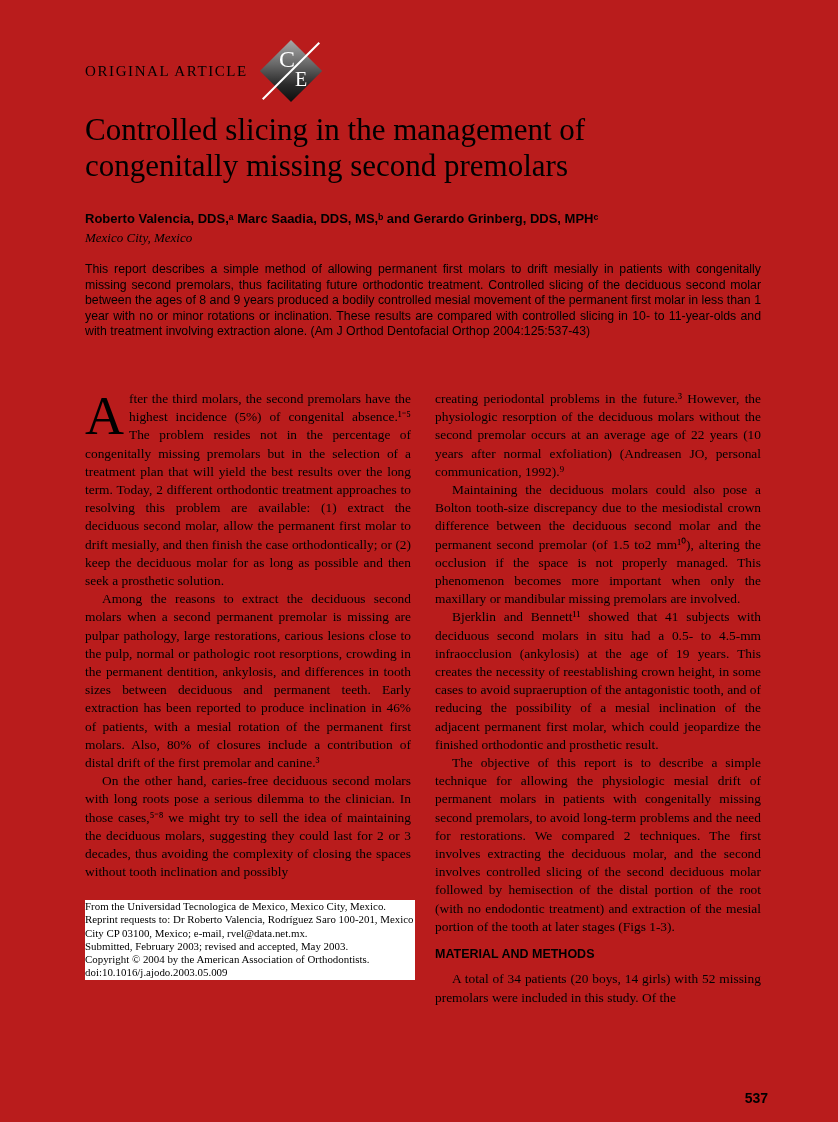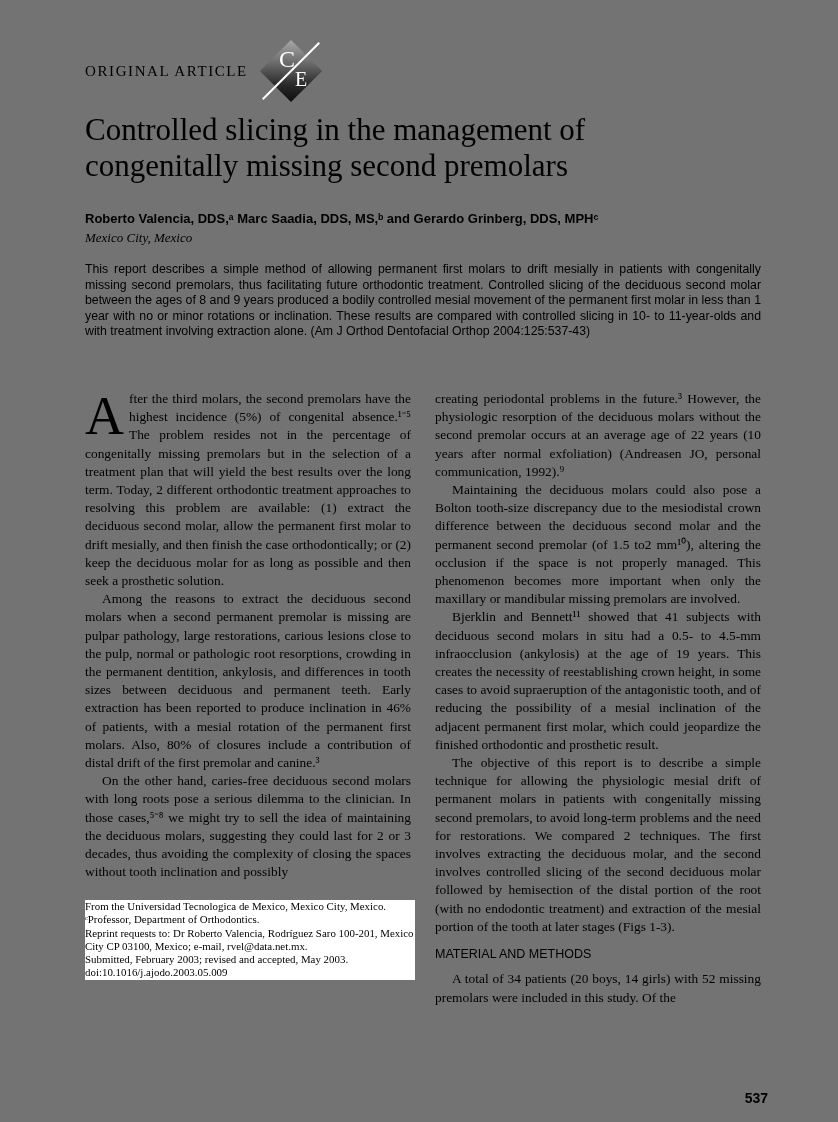--- a/index.html
+++ b/index.html
@@ -1,21 +1,21 @@
 <!DOCTYPE html>
 <html><head>
 <meta charset="utf-8">
 <style>
   html, body { margin: 0; padding: 0; background: #e8e8e8; }
   .page {
     position: relative;
     width: 838px;
     height: 1122px;
     margin: 0 auto;
-    background: #737373;
+    background: #b91c1c;
     font-family: "Liberation Serif", serif;
     color: #000;
     overflow: hidden;
   }
 
   
   .kicker-row {
     position: absolute;
     top: 40px;
     left: 85px;
@@ -107,21 +107,21 @@
   .col p { margin: 0; text-indent: 17px; }
   .col p.no-indent { text-indent: 0; }
   .dropcap {
     float: left;
     font-size: 54px;
     line-height: 48px;
     padding: 2px 5px 0 0;
   }
   .section-heading {
     font-family: "Liberation Sans", sans-serif;
-    font-weight: normal;
+    font-weight: bold;
     font-size: 12.5px;
     margin: 9px 0 7px 0;
     text-align: left;
   }
 
   
   .footnotes {
     position: absolute;
     top: 900px;
     left: 85px;
@@ -177,21 +177,21 @@
       <p>Maintaining the deciduous molars could also pose a Bolton tooth-size discrepancy due to the mesiodistal crown difference between the deciduous second molar and the permanent second premolar (of 1.5 to2 mm¹⁰), altering the occlusion if the space is not properly managed. This phenomenon becomes more important when only the maxillary or mandibular missing premolars are involved.</p>
       <p>Bjerklin and Bennett¹¹ showed that 41 subjects with deciduous second molars in situ had a 0.5- to 4.5-mm infraocclusion (ankylosis) at the age of 19 years. This creates the necessity of reestablishing crown height, in some cases to avoid supraeruption of the antagonistic tooth, and of reducing the possibility of a mesial inclination of the adjacent permanent first molar, which could jeopardize the finished orthodontic and prosthetic result.</p>
       <p>The objective of this report is to describe a simple technique for allowing the physiologic mesial drift of permanent molars in patients with congenitally missing second premolars, to avoid long-term problems and the need for restorations. We compared 2 techniques. The first involves extracting the deciduous molar, and the second involves controlled slicing of the second deciduous molar followed by hemisection of the distal portion of the root (with no endodontic treatment) and extraction of the mesial portion of the tooth at later stages (Figs 1-3).</p>
       <h2 class="section-heading">MATERIAL AND METHODS</h2>
       <p>A total of 34 patients (20 boys, 14 girls) with 52 missing premolars were included in this study. Of the</p>
     </div>
   </div>
 
   <div class="footnotes">
     <div class="fn">From the Universidad Tecnologica de Mexico, Mexico City, Mexico.</div>
-    <div class="fn">ᶜProfessor, Department of Orthodontics.</div>
     <div class="fn">Reprint requests to: Dr Roberto Valencia, Rodríguez Saro 100-201, Mexico City CP 03100, Mexico; e-mail, rvel@data.net.mx.</div>
     <div class="fn">Submitted, February 2003; revised and accepted, May 2003.</div>
+    <div class="fn">Copyright © 2004 by the American Association of Orthodontists.</div>
     <div class="fn">doi:10.1016/j.ajodo.2003.05.009</div>
   </div>
 
   <div class="page-number">537</div>
 
 </div>
 
 </body></html>

